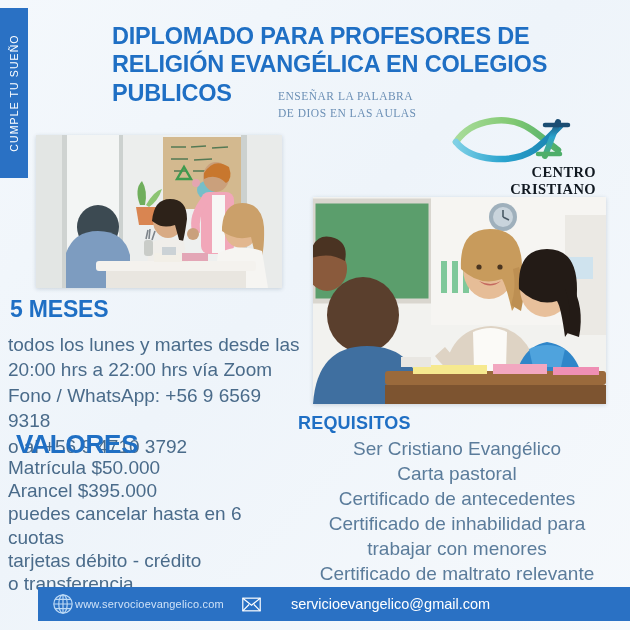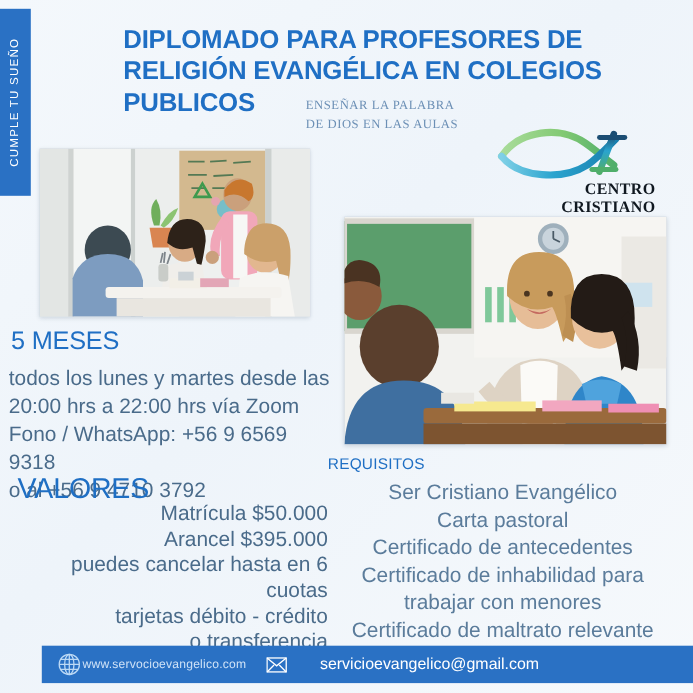--- a/index.html
+++ b/index.html
@@ -82,40 +82,40 @@
     box-shadow:0 1px 4px rgba(20,50,80,.18);
   }
   #photo-classroom-left{left:36px;top:135px;width:246px;height:153px;}
   #photo-classroom-right{left:313px;top:197px;width:293px;height:207px;}
   .photo svg{display:block;width:100%;height:100%;}
 
   
   .h-big{
     position:absolute;
     color:#1f6fc4;
-    font-weight:normal;
+    font-weight:bold;
     letter-spacing:-0.2px;
     text-align:center;
   }
   #heading-meses{left:10px;top:296px;font-size:23px;}
   #heading-valores{left:16px;top:429px;font-size:26px;}
 
   .body-text{
     position:absolute;
     color:#4a6b8a;
     font-size:19px;
     line-height:1.34;
   }
   #schedule-text{left:8px;top:332px;width:300px;}
   #values-text{left:8px;top:456px;width:290px;line-height:1.22;}
 
   
   #heading-requisitos{
     position:absolute;left:298px;top:413px;
-    color:#1f6fc4;font-weight:normal;font-size:14px;letter-spacing:0.2px;
+    color:#1f6fc4;font-weight:bold;font-size:18px;letter-spacing:0.2px;
   }
   #requirements-text{
     position:absolute;left:297px;top:436px;width:320px;
     color:#5b7c9b;font-size:19px;line-height:1.32;text-align:center;
   }
 
   
   .footer{
     position:absolute;left:38px;top:587px;width:616px;height:34px;
     background:#2a71c4;
@@ -288,21 +288,21 @@
       <rect x="88" y="160" width="30" height="10" fill="#e9e7e2"></rect>
     </svg>
   </div>
 
   <div class="h-big" id="heading-meses">5 MESES</div>
   <div class="body-text" id="schedule-text" style="white-space: pre-line;">todos los lunes y martes desde las 20:00 hrs a 22:00 hrs vía Zoom
 Fono / WhatsApp: +56 9 6569 9318
 o al +56 9 4710 3792</div>
 
   <div class="h-big" id="heading-valores">VALORES</div>
-  <div class="body-text" id="values-text" style="white-space: pre-line; text-align: right;">Matrícula $50.000
+  <div class="body-text" id="values-text" style="white-space: pre-line;">Matrícula $50.000
 Arancel $395.000
 puedes cancelar hasta en 6 cuotas
 tarjetas débito - crédito
 o transferencia</div>
 
   <div id="heading-requisitos">REQUISITOS</div>
   <div id="requirements-text" style="white-space: pre-line;">Ser Cristiano Evangélico
 Carta pastoral
 Certificado de antecedentes
 Certificado de inhabilidad para trabajar con menores

